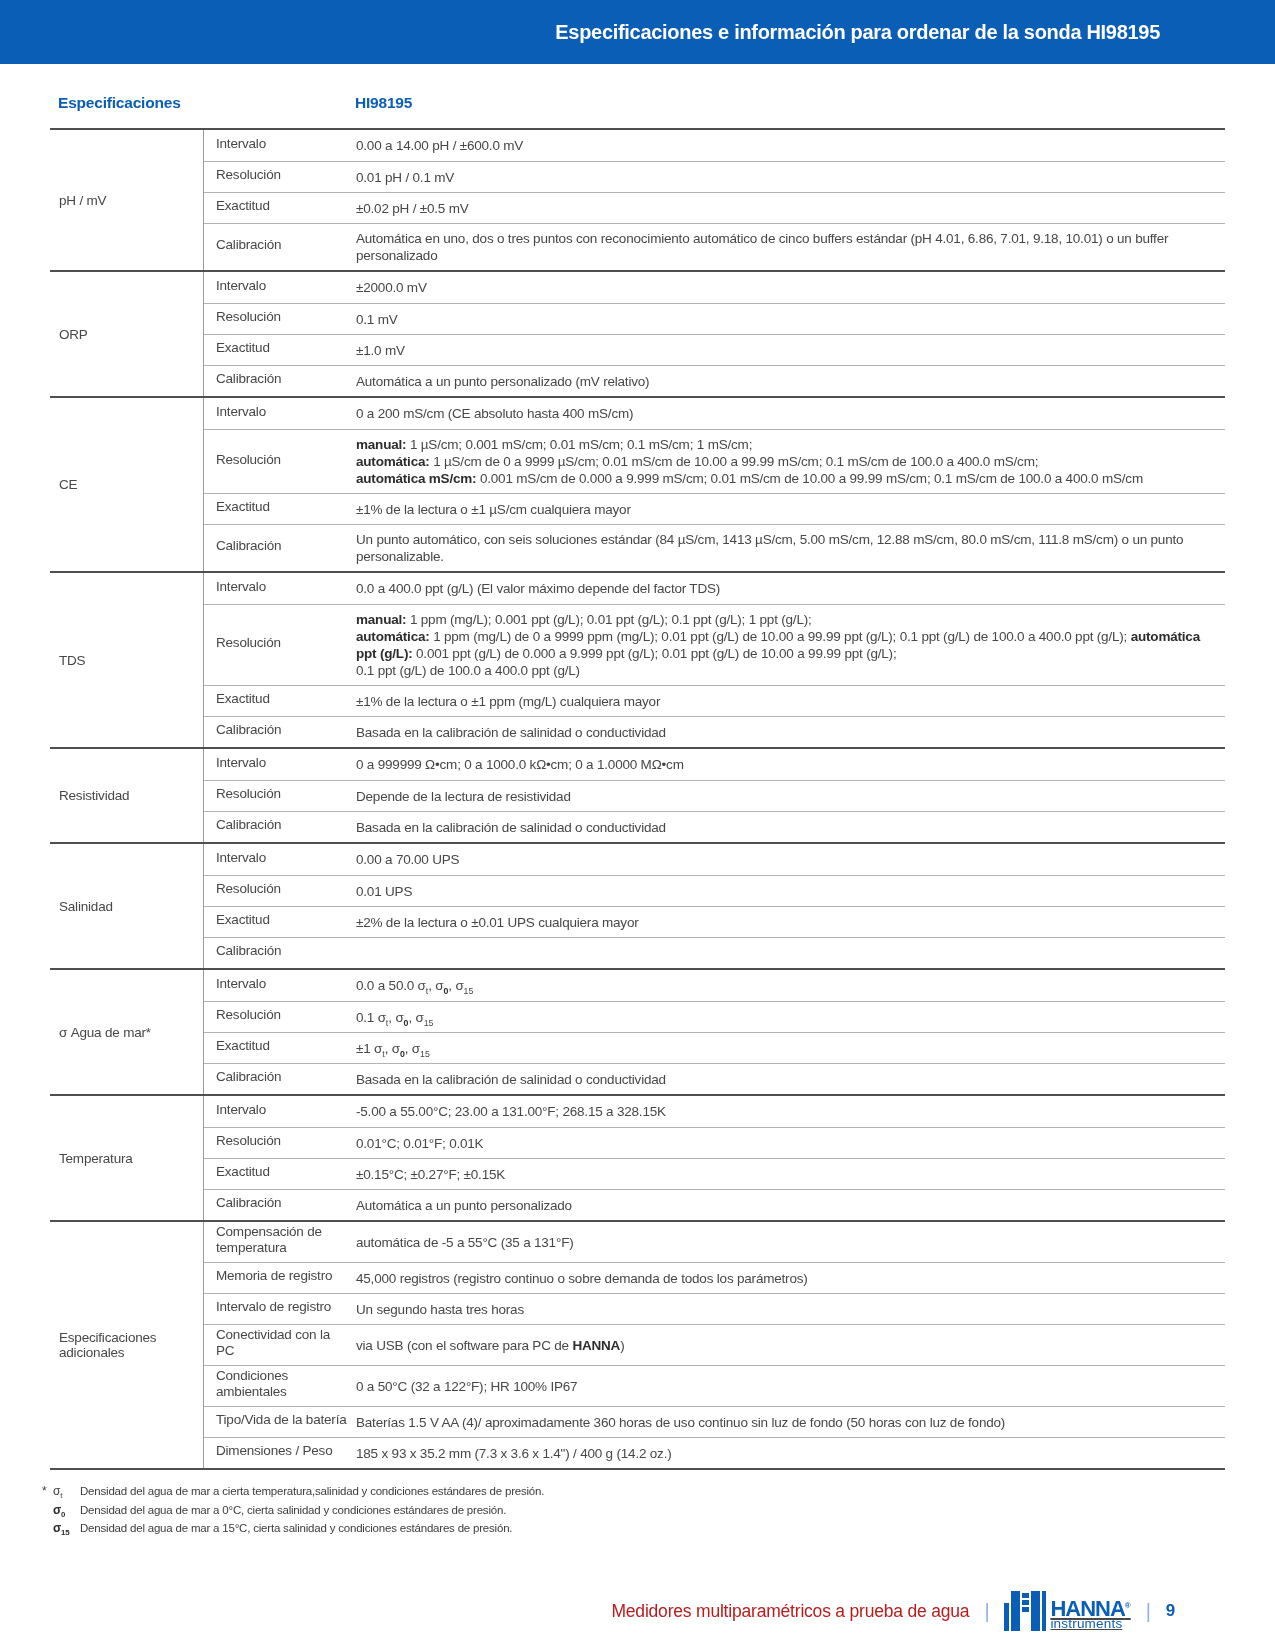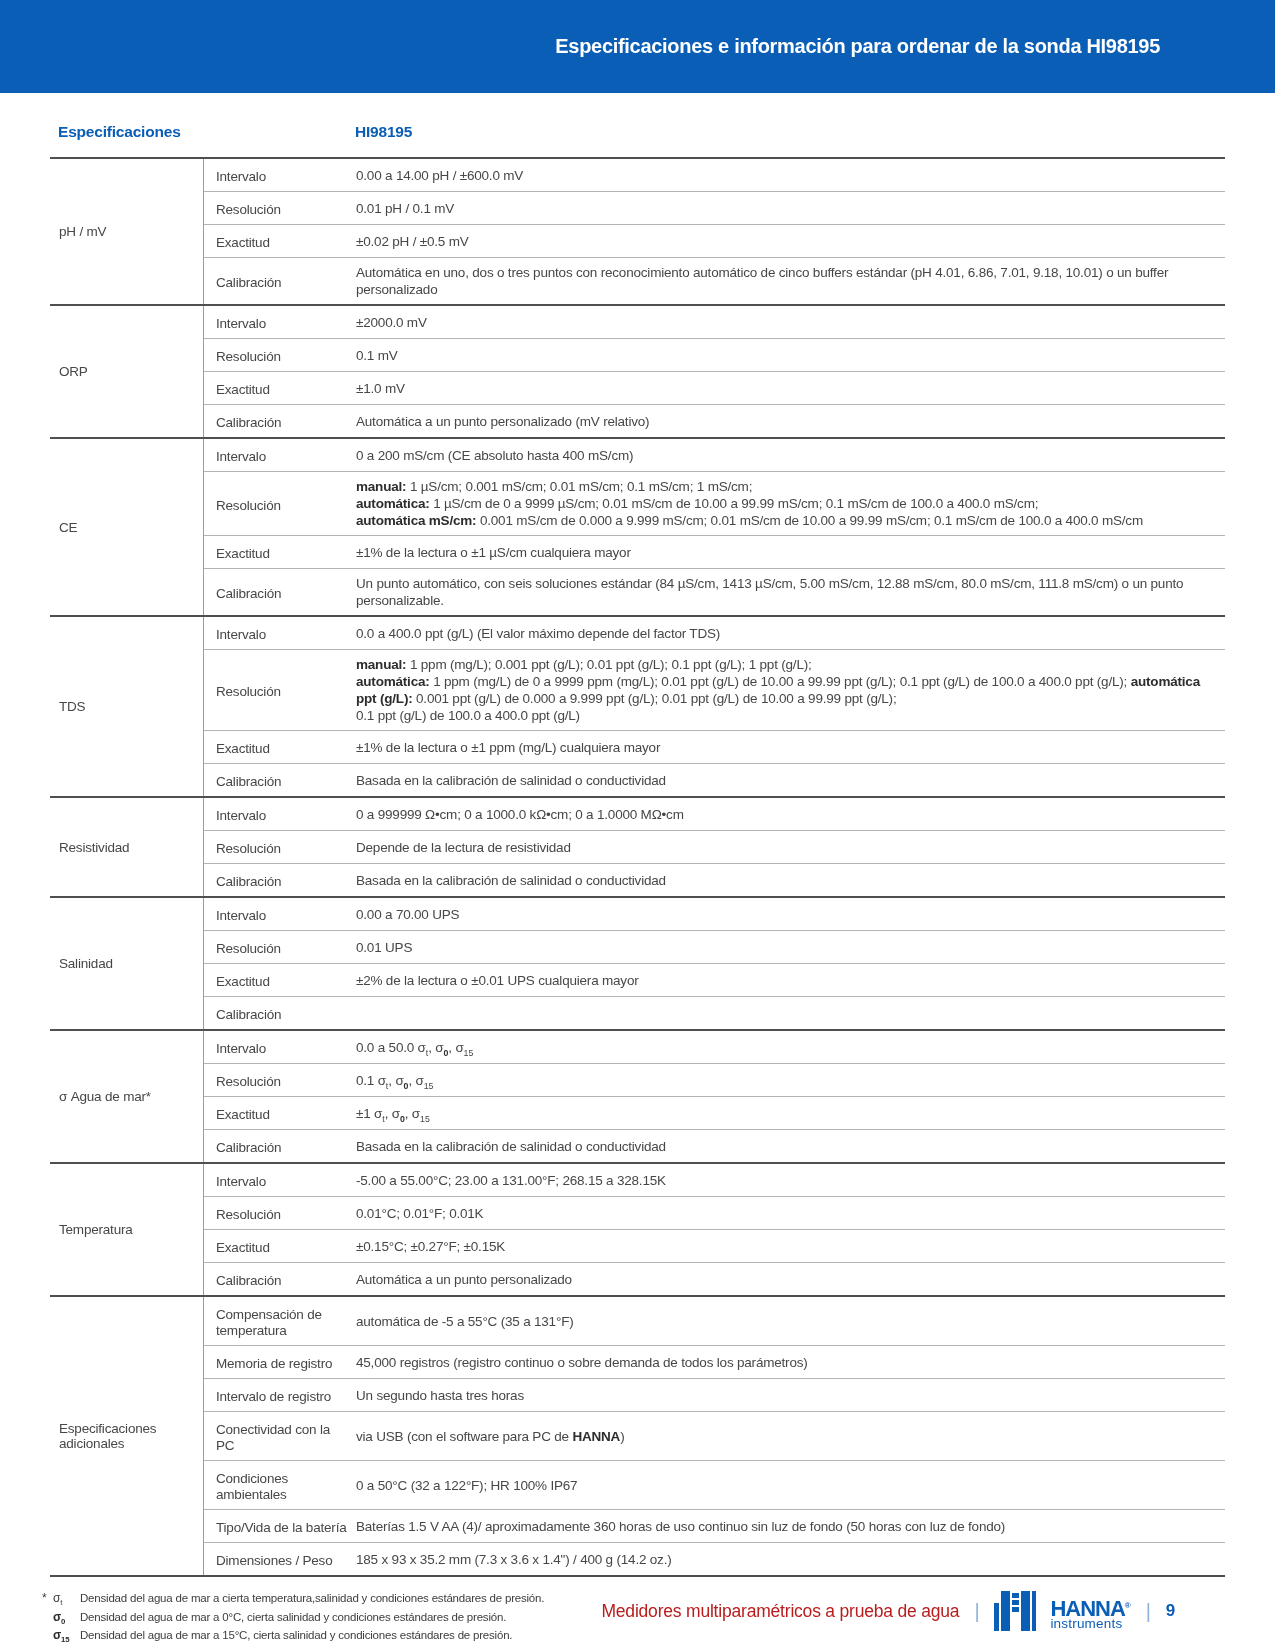--- a/index.html
+++ b/index.html
@@ -7,21 +7,21 @@
     width: 1275px; height: 1651px;
     background: #ffffff;
     font-family: "Liberation Sans", sans-serif;
     color: #474747;
     letter-spacing: -0.2px;
     position: relative;
     overflow: hidden;
   }
   
   .topbar {
-    height: 93px;
+    height: 64px;
     background: #0b5eb5;
     display: flex;
     align-items: center;
     justify-content: flex-end;
     padding-right: 115px;
     box-sizing: border-box;
   }
   .topbar h1 {
     margin: 0;
     color: #ffffff;
@@ -48,21 +48,21 @@
     flex: 0 0 153px; width: 153px;
     display: flex; align-items: center;
     padding-left: 9px; box-sizing: border-box;
     font-size: 13.5px;
   }
   .rows { flex: 1; border-left: 1px solid #9a9a9a; display: flex; flex-direction: column; }
   .row { display: flex; min-height: 31px; box-sizing: border-box; }
   .row + .row { border-top: 1px solid #b3b3b3; }
   .label {
     flex: 0 0 152px; width: 152px;
-    padding: 10px 6px 6px 12px; box-sizing: border-box;
+    padding: 2px 6px 6px 12px; box-sizing: border-box;
     display: flex; align-items: center;
     font-size: 13.5px; line-height: 16px;
   }
   .value {
     flex: 1;
     padding: 6px 12px 6px 0;
     display: flex; align-items: center;
     font-size: 13.5px; line-height: 17px;
   }
   .vtext { display: block; }
@@ -87,21 +87,21 @@
     gap: 15px;
   }
   .footer-text { color: #b91c1c; font-size: 17.5px; letter-spacing: -0.2px; }
   .footer-sep { color: #8fb3dd; font-size: 20px; font-weight: 300; }
   .page-num { color: #0b5eb5; font-size: 17px; font-weight: bold; }
   .hanna-logo { display: flex; align-items: flex-end; gap: 2px; }
   .hl-bars { display: flex; align-items: flex-end; gap: 2px; height: 40px; }
   .hl-bar { background: #0b5eb5; }
   .hl-dots { display: flex; flex-direction: column; gap: 2px; align-self: flex-start; padding-top: 2px; }
   .hl-dot { width: 7px; height: 5px; background: #0b5eb5; }
-  .hl-text { display: flex; flex-direction: column; align-items: flex-start; margin-left: 12px; }
+  .hl-text { display: flex; flex-direction: column; align-items: flex-start; margin-left: 2px; text-decoration: underline; }
   .hl-name { color: #0b5eb5; font-size: 22px; font-weight: bold; line-height: 17px; letter-spacing: -1px; }
   .hl-name sup { font-size: 8px; letter-spacing: 0; }
   .hl-sub { color: #0b5eb5; font-size: 13.5px; line-height: 14px; letter-spacing: 0.2px; }
 </style>
 </head>
 <body>
 
 <header class="topbar">
   <h1>Especificaciones e información para ordenar de la sonda HI98195</h1>
 </header>

